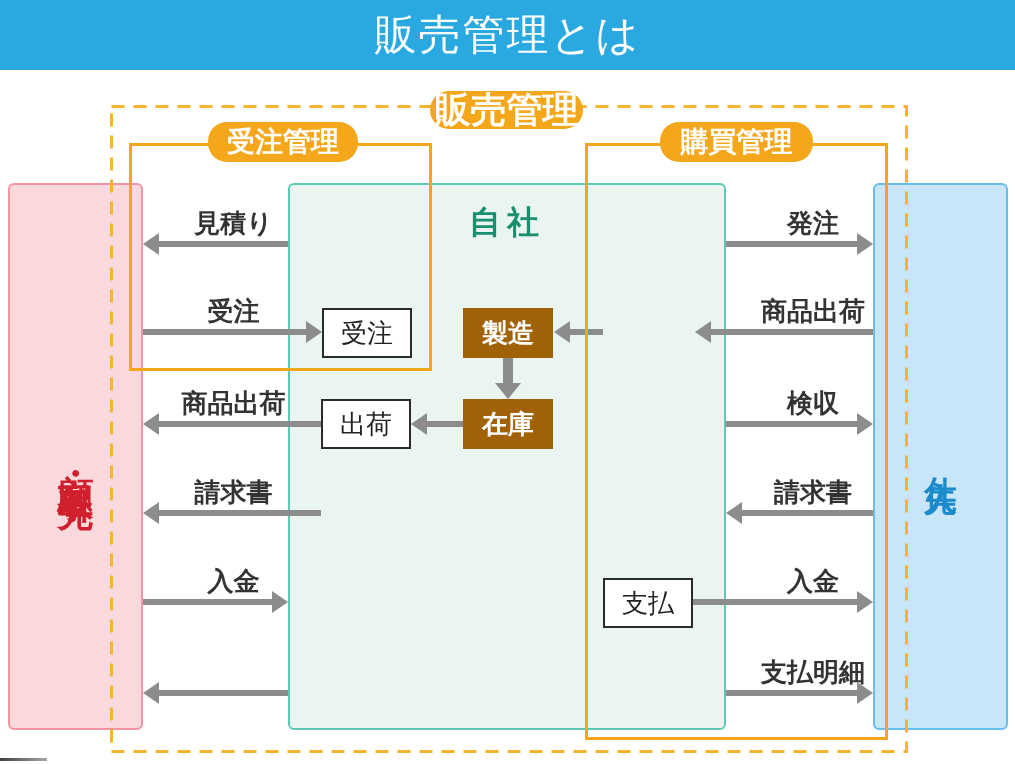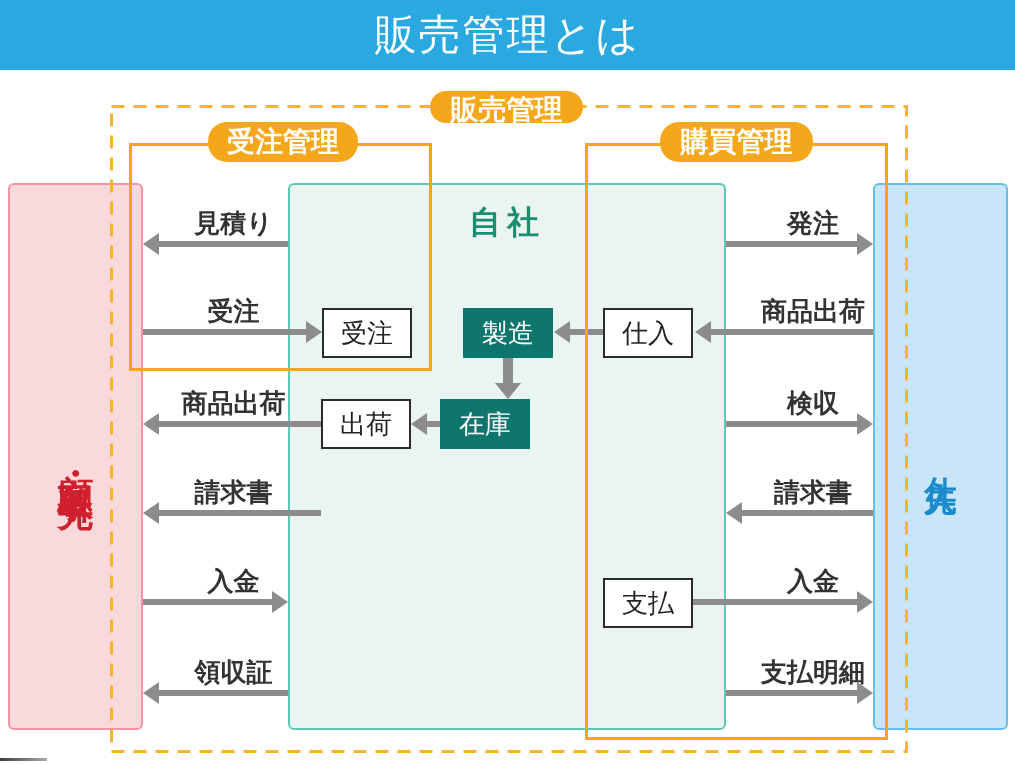--- a/index.html
+++ b/index.html
@@ -25,29 +25,29 @@
   .company-label{ position:absolute; top:16px; left:0; width:100%; text-align:center;
     font-size:32px; font-weight:bold; color:#1A8F70; letter-spacing:6px; }
 
   
   .group-rect{ position:absolute; border:3px solid #F5A71B; background:transparent; z-index:5; }
   .rect-order{ left:129px; top:143px; width:303px; height:228px; }
   .rect-purchase{ left:585px; top:143px; width:303px; height:597px; }
   .dashed-svg{ position:absolute; left:110px; top:105px; z-index:5; }
   .pill{ position:absolute; background:#F5A71B; color:#fff; font-weight:bold;
     border-radius:19px; text-align:center; z-index:6; }
-  .pill-sales{ left:430px; top:91px; width:153px; height:32px; font-size:28px; line-height:38px; }
+  .pill-sales{ left:430px; top:91px; width:153px; height:38px; font-size:36px; line-height:38px; }
   .pill-order{ left:208px; top:122px; width:150px; height:40px; font-size:28px; line-height:40px; }
   .pill-purchase{ left:660px; top:122px; width:153px; height:40px; font-size:28px; line-height:40px; }
 
   
   .pbox{ position:absolute; width:90px; height:50px; display:flex; align-items:center;
     justify-content:center; font-size:26px; z-index:4; }
   .pbox-white{ background:#fff; border:2px solid #2B2B2B; color:#222; font-weight:500; }
-  .pbox-green{ background:#0f766e; color:#fff; font-weight:normal; }
+  .pbox-green{ background:#a16207; color:#fff; font-weight:bold; }
 
   
   .flow-label{ position:absolute; height:32px; text-align:center; font-size:26px;
     font-weight:600; color:#333; z-index:4; white-space:nowrap; }
   .fl-left{ left:143px; width:145px;padding-left:36px; }
   .fl-right{ left:726px; width:174px; }
 
   
   .shaft{ position:absolute; height:6px; background:#8C8C8C; z-index:3; }
   .vshaft{ position:absolute; width:10px; background:#8C8C8C; z-index:3; }
@@ -92,21 +92,20 @@
 
   <div class="pill pill-sales">販売管理</div>
   <div class="pill pill-order">受注管理</div>
   <div class="pill pill-purchase">購買管理</div>
 
   <div class="flow-label fl-left" style="top:206px">見積り</div>
   <div class="flow-label fl-left" style="top:294px">受注</div>
   <div class="flow-label fl-left" style="top:386px">商品出荷</div>
   <div class="flow-label fl-left" style="top:475px">請求書</div>
   <div class="flow-label fl-left" style="top:564px">入金</div>
-  <div class="flow-label fl-left" style="top:655px">領収証</div>
 
   <div class="flow-label fl-right" style="top:206px">発注</div>
   <div class="flow-label fl-right" style="top:294px">商品出荷</div>
   <div class="flow-label fl-right" style="top:386px">検収</div>
   <div class="flow-label fl-right" style="top:475px">請求書</div>
   <div class="flow-label fl-right" style="top:564px">入金</div>
   <div class="flow-label fl-right" style="top:655px">支払明細</div>
 
   <div>
     <div class="head-l" style="left:143px; top:233px"></div>
@@ -166,20 +165,19 @@
     <div class="vshaft" style="left:503px; top:357px; height:26px"></div>
     <div class="head-d" style="left:495px; top:383px"></div>
   </div>
   <div>
     <div class="head-l" style="left:411px; top:413px"></div>
     <div class="shaft" style="left:427px; top:421px; width:36px"></div>
   </div>
 
   <div class="pbox pbox-white" style="left:322px; top:308px">受注</div>
   <div class="pbox pbox-green" style="left:463px; top:308px">製造</div>
-  <div class="pbox pbox-white" style="left:603px; top:308px">仕入</div>
   <div class="pbox pbox-white" style="left:321px; top:399px">出荷</div>
-  <div class="pbox pbox-green" style="left:440px; top:399px">在庫</div>
+  <div class="pbox pbox-green" style="left:463px; top:399px">在庫</div>
   <div class="pbox pbox-white" style="left:603px; top:578px">支払</div>
 
   <div class="corner-fragment"></div>
 
 </div>
 
 </body></html>

